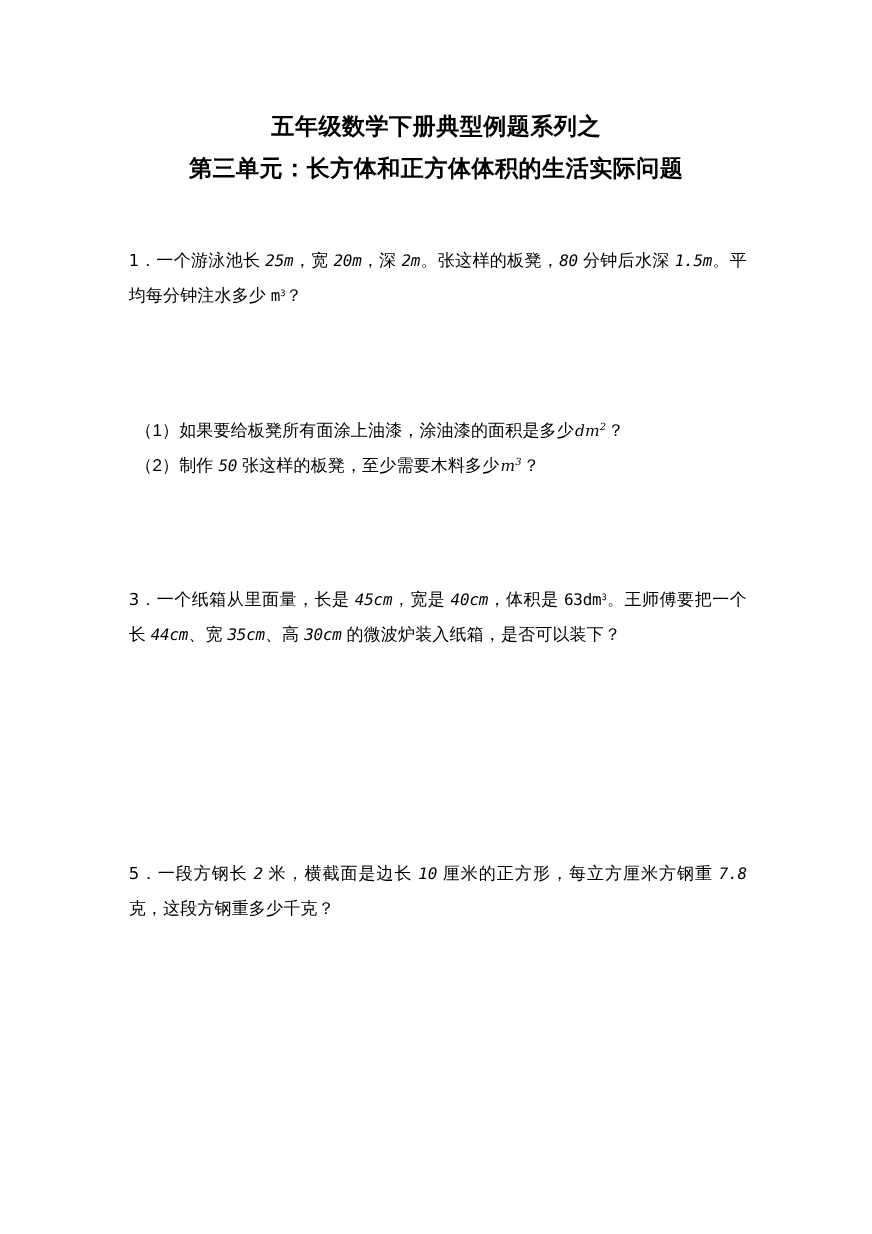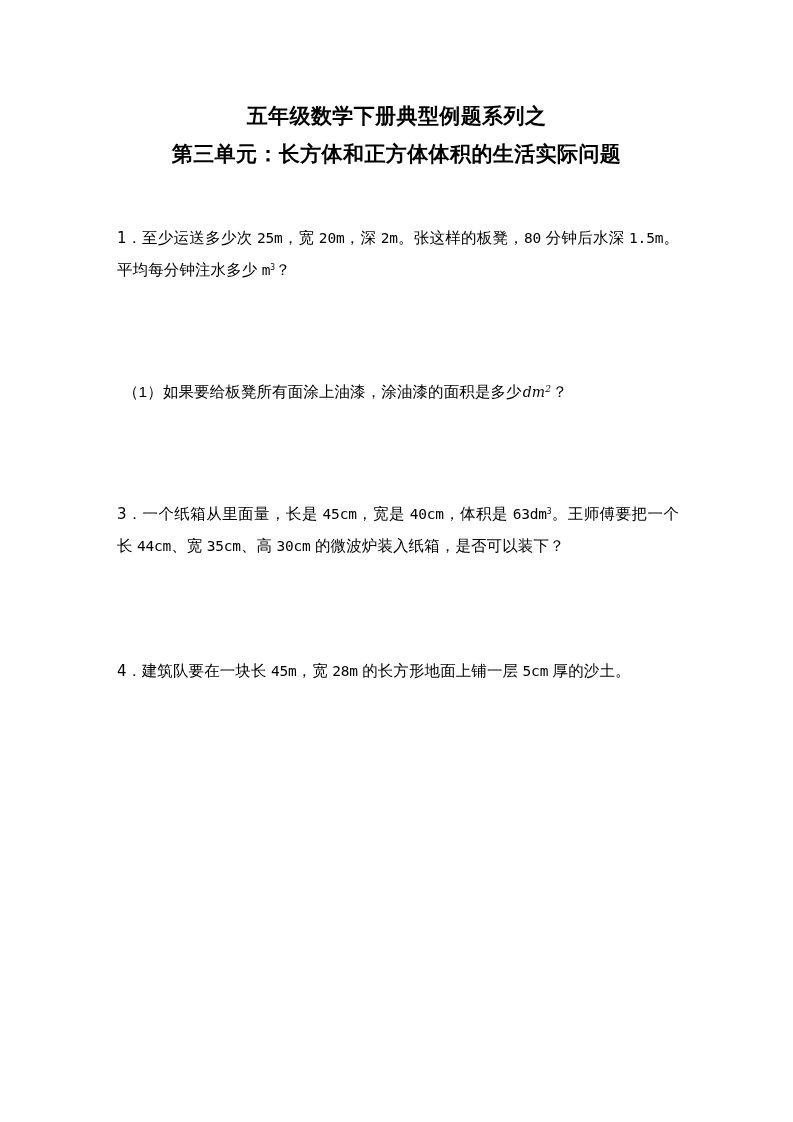--- a/index.html
+++ b/index.html
@@ -93,69 +93,75 @@
   .u-math sup {
     font-size: 9px;
     font-style: italic;
     vertical-align: 5px;
     line-height: 0;
   }
   .num {
     font-family: "DejaVu Sans Mono", "Liberation Mono", monospace;
     font-size: 14.5px;
     letter-spacing: -0.2px;
+    font-style: italic;
   }
   .ascii {
     font-family: "DejaVu Sans", sans-serif;
     font-size: 15px;
   }
 </style>
 </head>
 <body>
 
 <div class="page">
 
   <div class="title-block">
     <div class="title-line">五年级数学下册典型例题系列之</div>
     <div class="title-line">第三单元：长方体和正方体体积的生活实际问题</div>
   </div>
 
   <div class="body-block">
 
     <div class="problem">
       <div class="problem-lines">
-        <span class="ascii">1．</span><span>至少运送多少次 </span><span class="num">25m</span><span>，宽 </span><span class="num">20m</span><span>，深 </span><span class="num">2m</span><span>。张这样的板凳，</span><span class="num">80</span><span> 分钟后水深 </span><span class="num">1.5m</span><span>。平均每分钟注水多少 </span><span class="u-mono"><span>m</span><sup>3</sup></span><span>？</span>
+        <span class="ascii">1．</span><span>一个游泳池长 </span><span class="num">25m</span><span>，宽 </span><span class="num">20m</span><span>，深 </span><span class="num">2m</span><span>。张这样的板凳，</span><span class="num">80</span><span> 分钟后水深 </span><span class="num">1.5m</span><span>。平均每分钟注水多少 </span><span class="u-mono"><span>m</span><sup>3</sup></span><span>？</span>
       </div>
     </div>
 
     <div class="gap-1"></div>
 
     <div class="problem">
       <div class="problem-lines">
 
         <span class="sub-line"><span>（1）如果要给板凳所有面涂上油漆，涂油漆的面积是多少</span><span class="u-math"><span>dm</span><sup>2</sup></span><span>？</span></span>
 
+        <span class="sub-line"><span>（2）制作 </span><span class="num">50</span><span> 张这样的板凳，至少需要木料多少</span><span class="u-math"><span>m</span><sup>3</sup></span><span>？</span></span>
       </div>
     </div>
 
     <div class="gap-2"></div>
 
     <div class="problem">
       <div class="problem-lines">
         <span class="ascii">3．</span><span>一个纸箱从里面量，长是 </span><span class="num">45cm</span><span>，宽是 </span><span class="num">40cm</span><span>，体积是 </span><span class="u-mono"><span>63dm</span><sup>3</sup></span><span>。王师傅要把一个长 </span><span class="num">44cm</span><span>、宽 </span><span class="num">35cm</span><span>、高 </span><span class="num">30cm</span><span> 的微波炉装入纸箱，是否可以装下？</span>
       </div>
     </div>
 
     <div class="gap-3"></div>
 
     <div class="problem">
       <div class="problem-lines">
-        <span class="p-line"><span class="ascii">4．</span><span>建筑队要在一块长 </span><span class="num">45m</span><span>，宽 </span><span class="num">28m</span><span> 的长方形地面上铺一层 </span><span class="num">5cm</span><span> 厚的沙土。</span></span>
 
 
       </div>
     </div>
 
     <div class="gap-4"></div>
 
+    <div class="problem">
+      <div class="problem-lines">
+        <span class="ascii">5．</span><span>一段方钢长 </span><span class="num">2</span><span> 米，横截面是边长 </span><span class="num">10</span><span> 厘米的正方形，每立方厘米方钢重 </span><span class="num">7.8</span><span> 克，这段方钢重多少千克？</span>
+      </div>
+    </div>
 
   </div>
 </div>
 
 </body></html>

